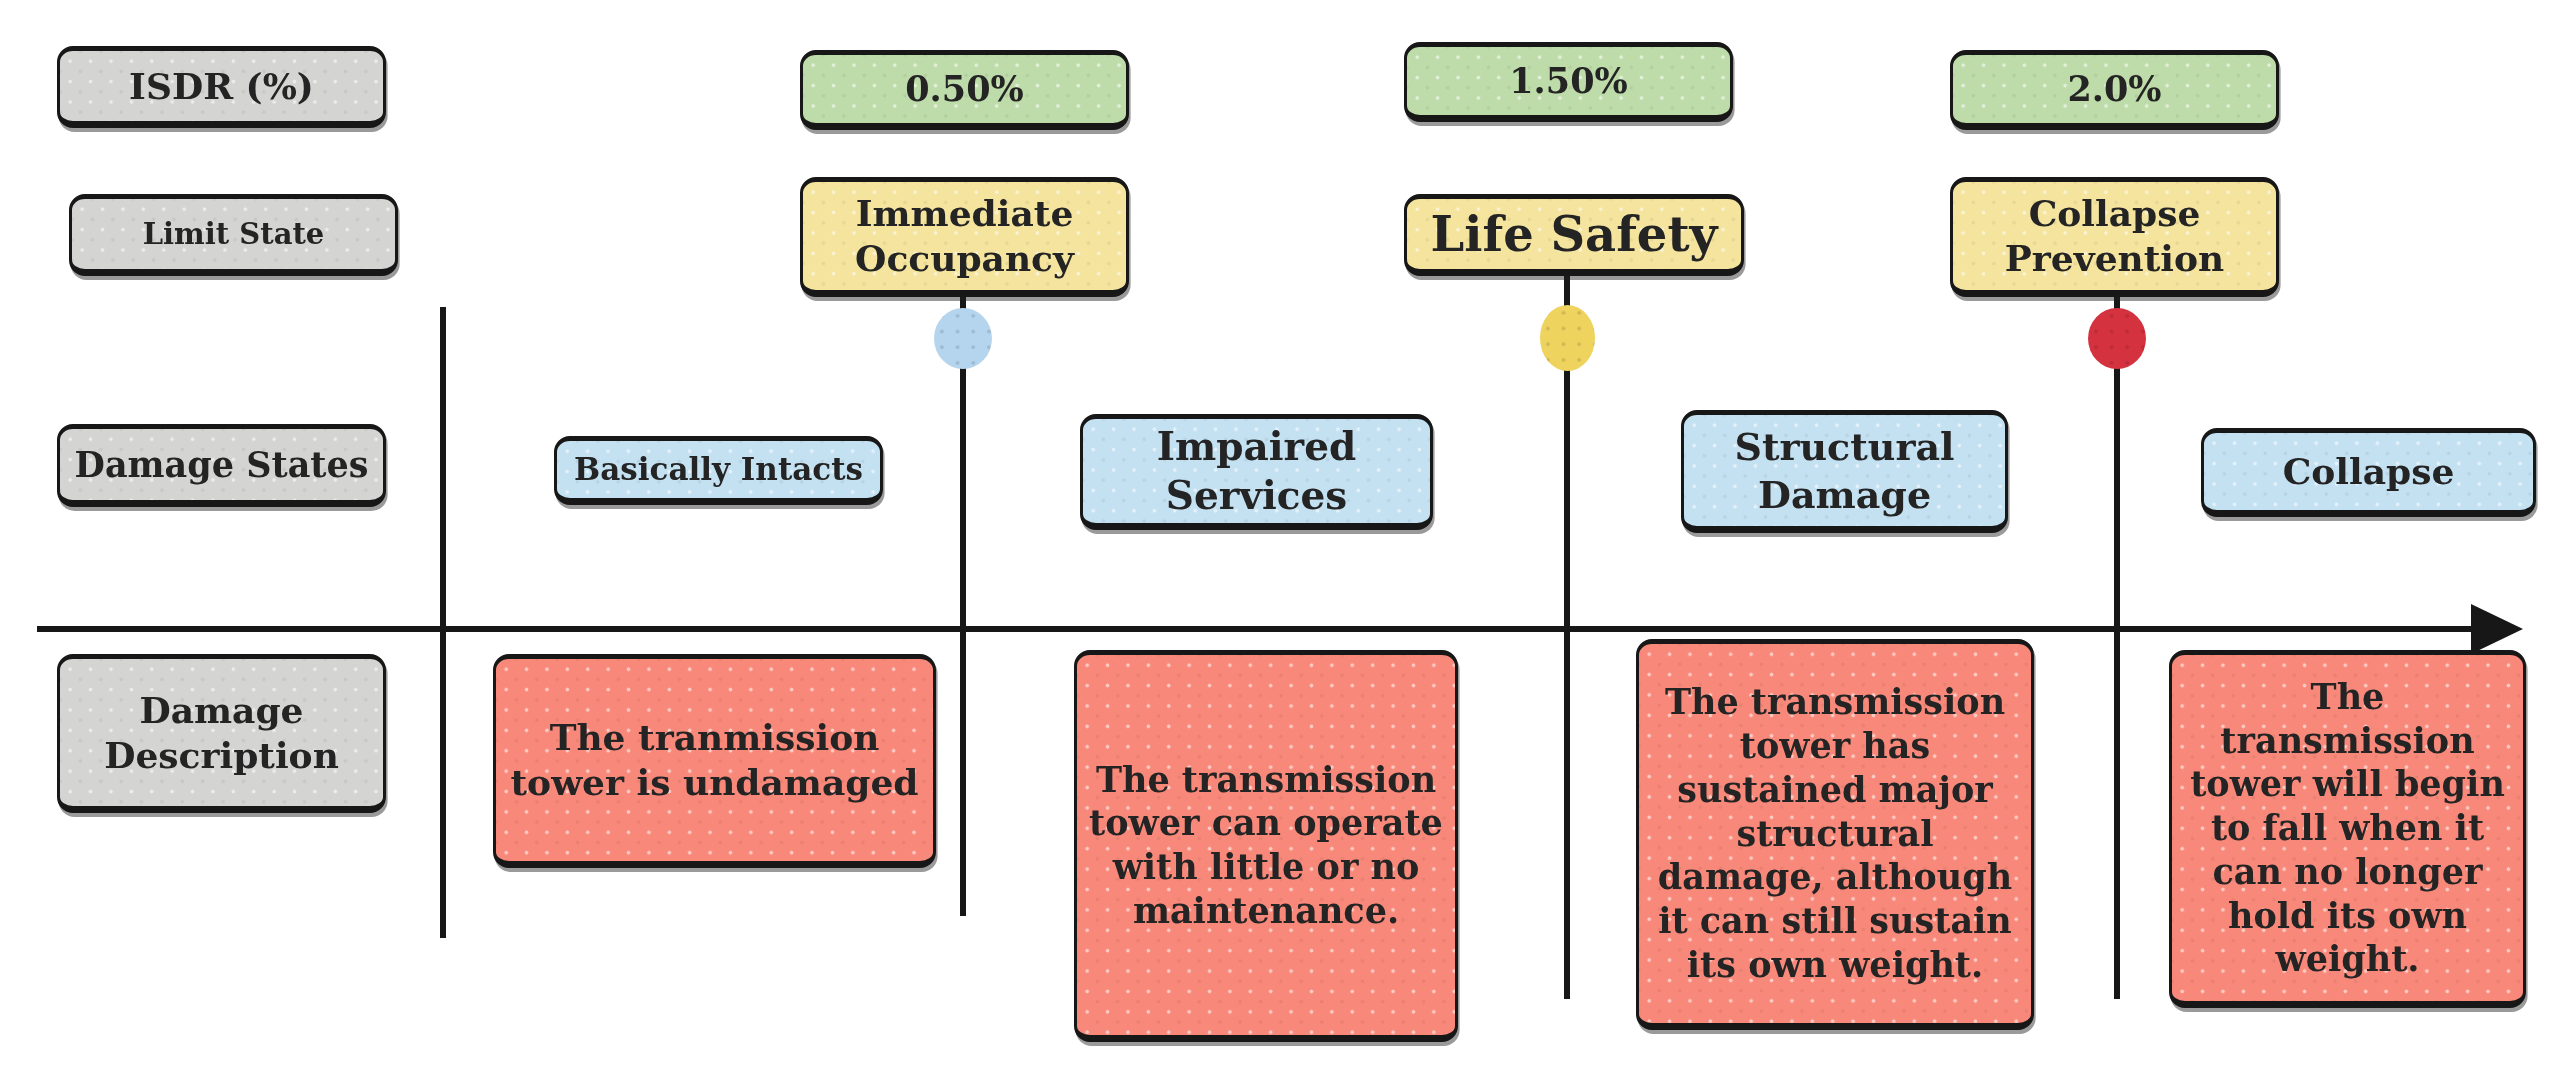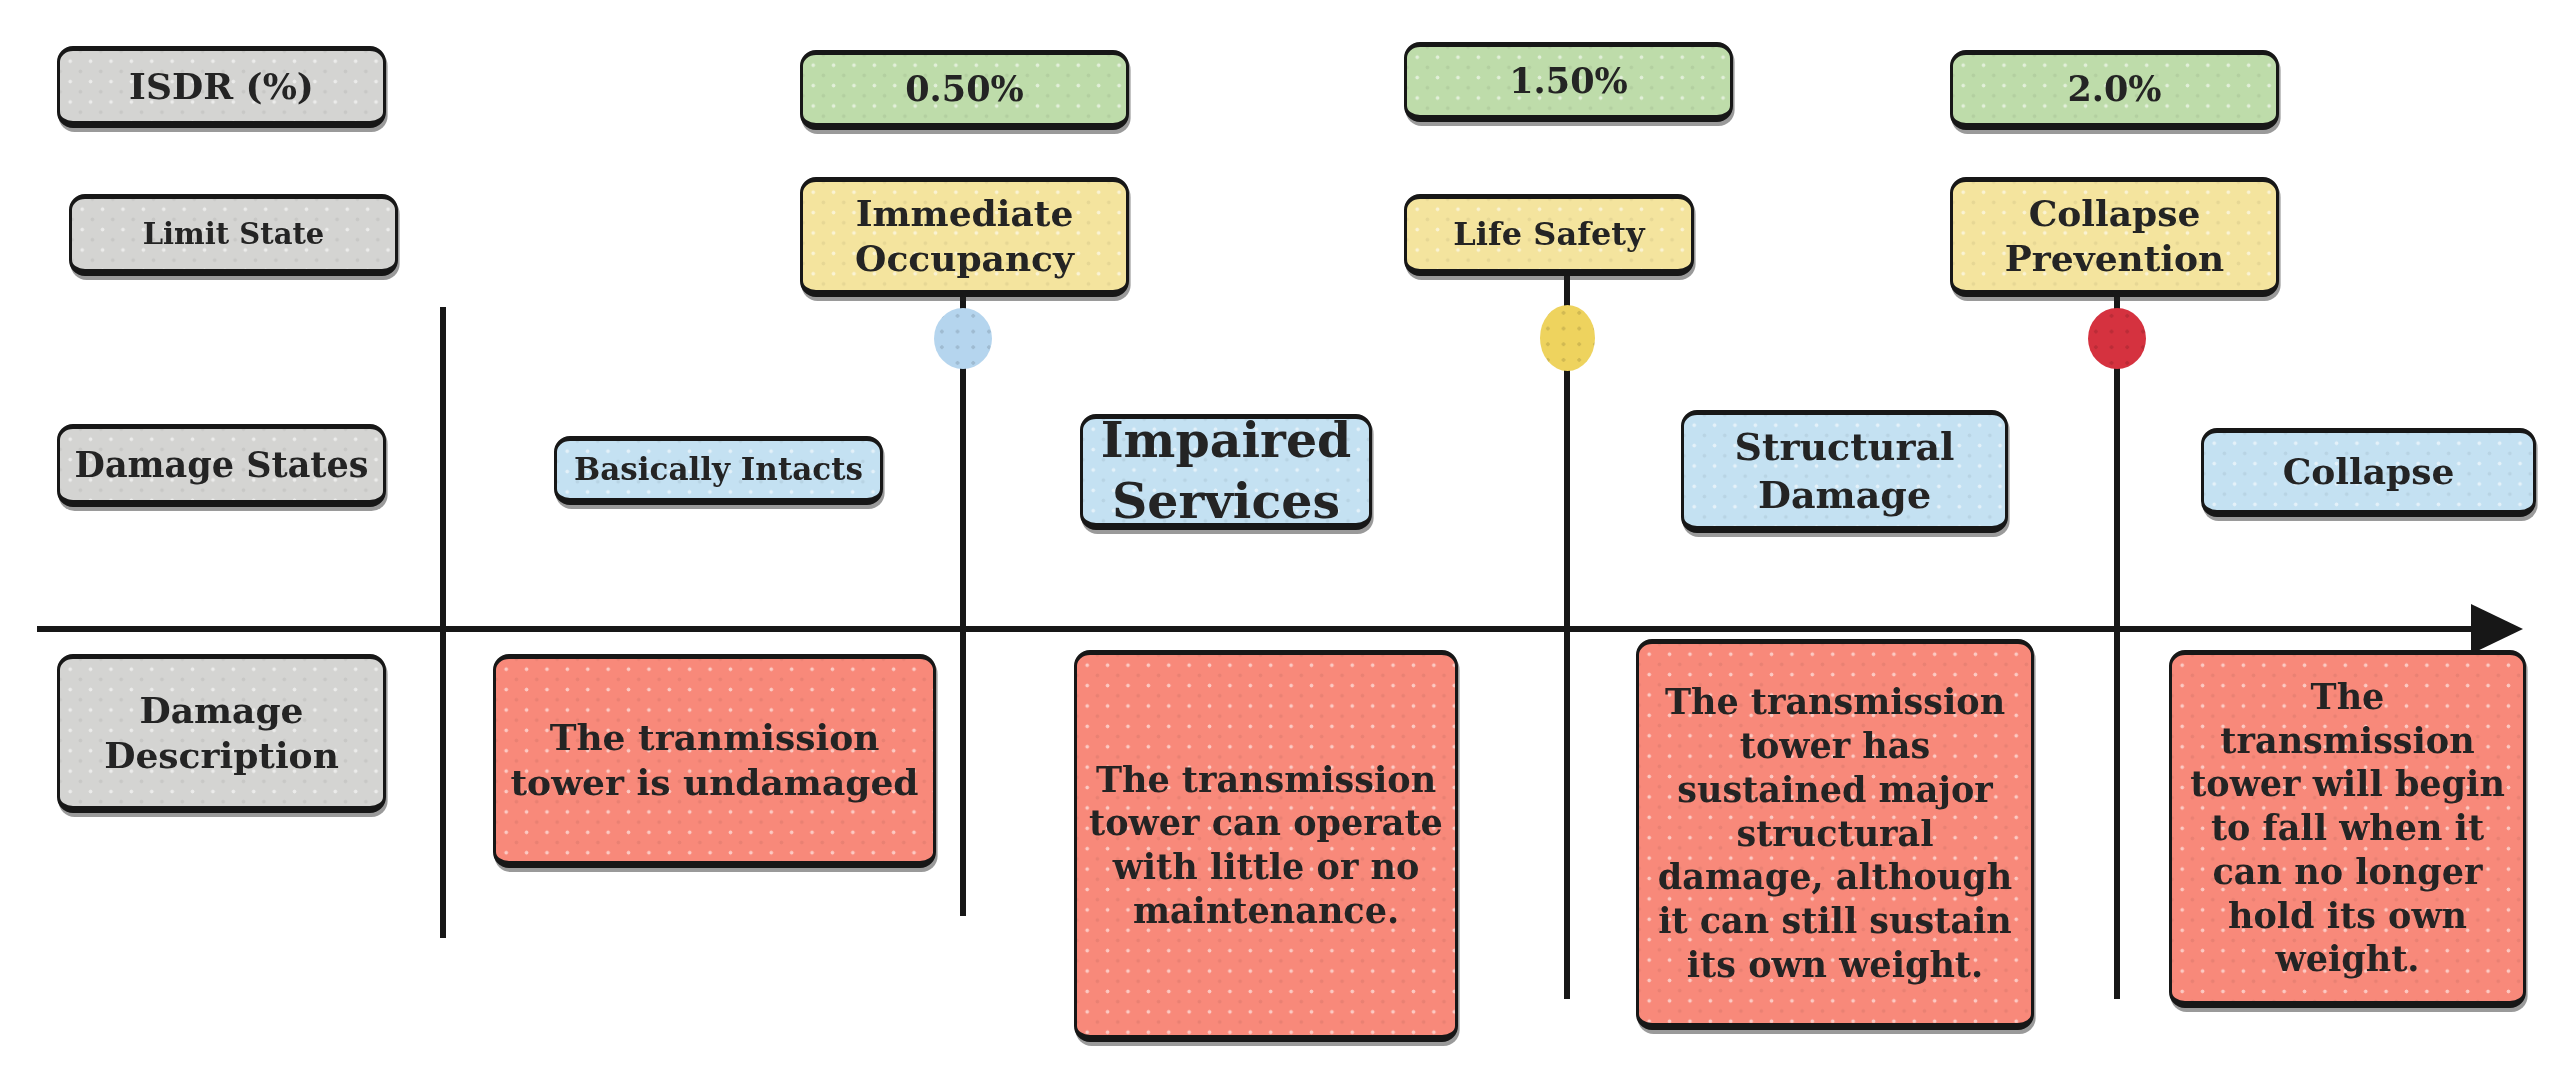--- a/index.html
+++ b/index.html
@@ -66,25 +66,25 @@
   <div class="box gray" style="left:57px; top:46px; width:329px; height:82px; font-size:36px;">ISDR (%)</div>
   <div class="box gray" style="left:57px; top:194px; width:329px; height:82px; font-size:29px;margin-left:12px;">Limit State</div>
   <div class="box gray" style="left:57px; top:424px; width:329px; height:83px; font-size:35px;">Damage States</div>
   <div class="box gray" style="left:57px; top:654px; width:329px; height:159px; font-size:36px;">Damage Description</div>
 
   <div class="box green" style="left:800px; top:50px; width:329px; height:80px; font-size:35px;">0.50%</div>
   <div class="box green" style="left:1404px; top:42px; width:329px; height:80px; font-size:35px;">1.50%</div>
   <div class="box green" style="left:1950px; top:50px; width:329px; height:80px; font-size:35px;">2.0%</div>
 
   <div class="box yellow" style="left:800px; top:177px; width:329px; height:120px; font-size:36px;">Immediate Occupancy</div>
-  <div class="box yellow" style="left:1404px; top:194px; width:290px; height:82px; font-size:32px;">Life Safety</div>
+  <div class="box yellow" style="left:1404px; top:194px; width:340px; height:82px; font-size:48px;">Life Safety</div>
   <div class="box yellow" style="left:1950px; top:177px; width:329px; height:120px; font-size:36px;">Collapse Prevention</div>
 
   <div class="box blue" style="left:554px; top:436px; width:329px; height:69px; font-size:31px;">Basically Intacts</div>
-  <div class="box blue" style="left:1080px; top:414px; width:292px; height:116px; font-size:49px;">Impaired Services</div>
+  <div class="box blue" style="left:1080px; top:414px; width:353px; height:116px; font-size:39px;">Impaired Services</div>
   <div class="box blue" style="left:1681px; top:410px; width:327px; height:123px; font-size:38px;">Structural Damage</div>
   <div class="box blue" style="left:2201px; top:428px; width:335px; height:89px; font-size:36px;">Collapse</div>
 
   <div class="box salmon" style="left:493px; top:654px; width:443px; height:214px; font-size:36px;">The tranmission tower is undamaged</div>
   <div class="box salmon" style="left:1074px; top:650px; width:384px; height:392px; font-size:35px;">The transmission tower can operate with little or no maintenance.</div>
   <div class="box salmon" style="left:1636px; top:639px; width:398px; height:391px; font-size:35px;">The transmission tower has sustained major structural damage, although it can still sustain its own weight.</div>
   <div class="box salmon" style="left:2169px; top:650px; width:357px; height:358px; font-size:35px;">The transmission tower will begin to fall when it can no longer hold its own weight.</div>
 
 </div>
 

